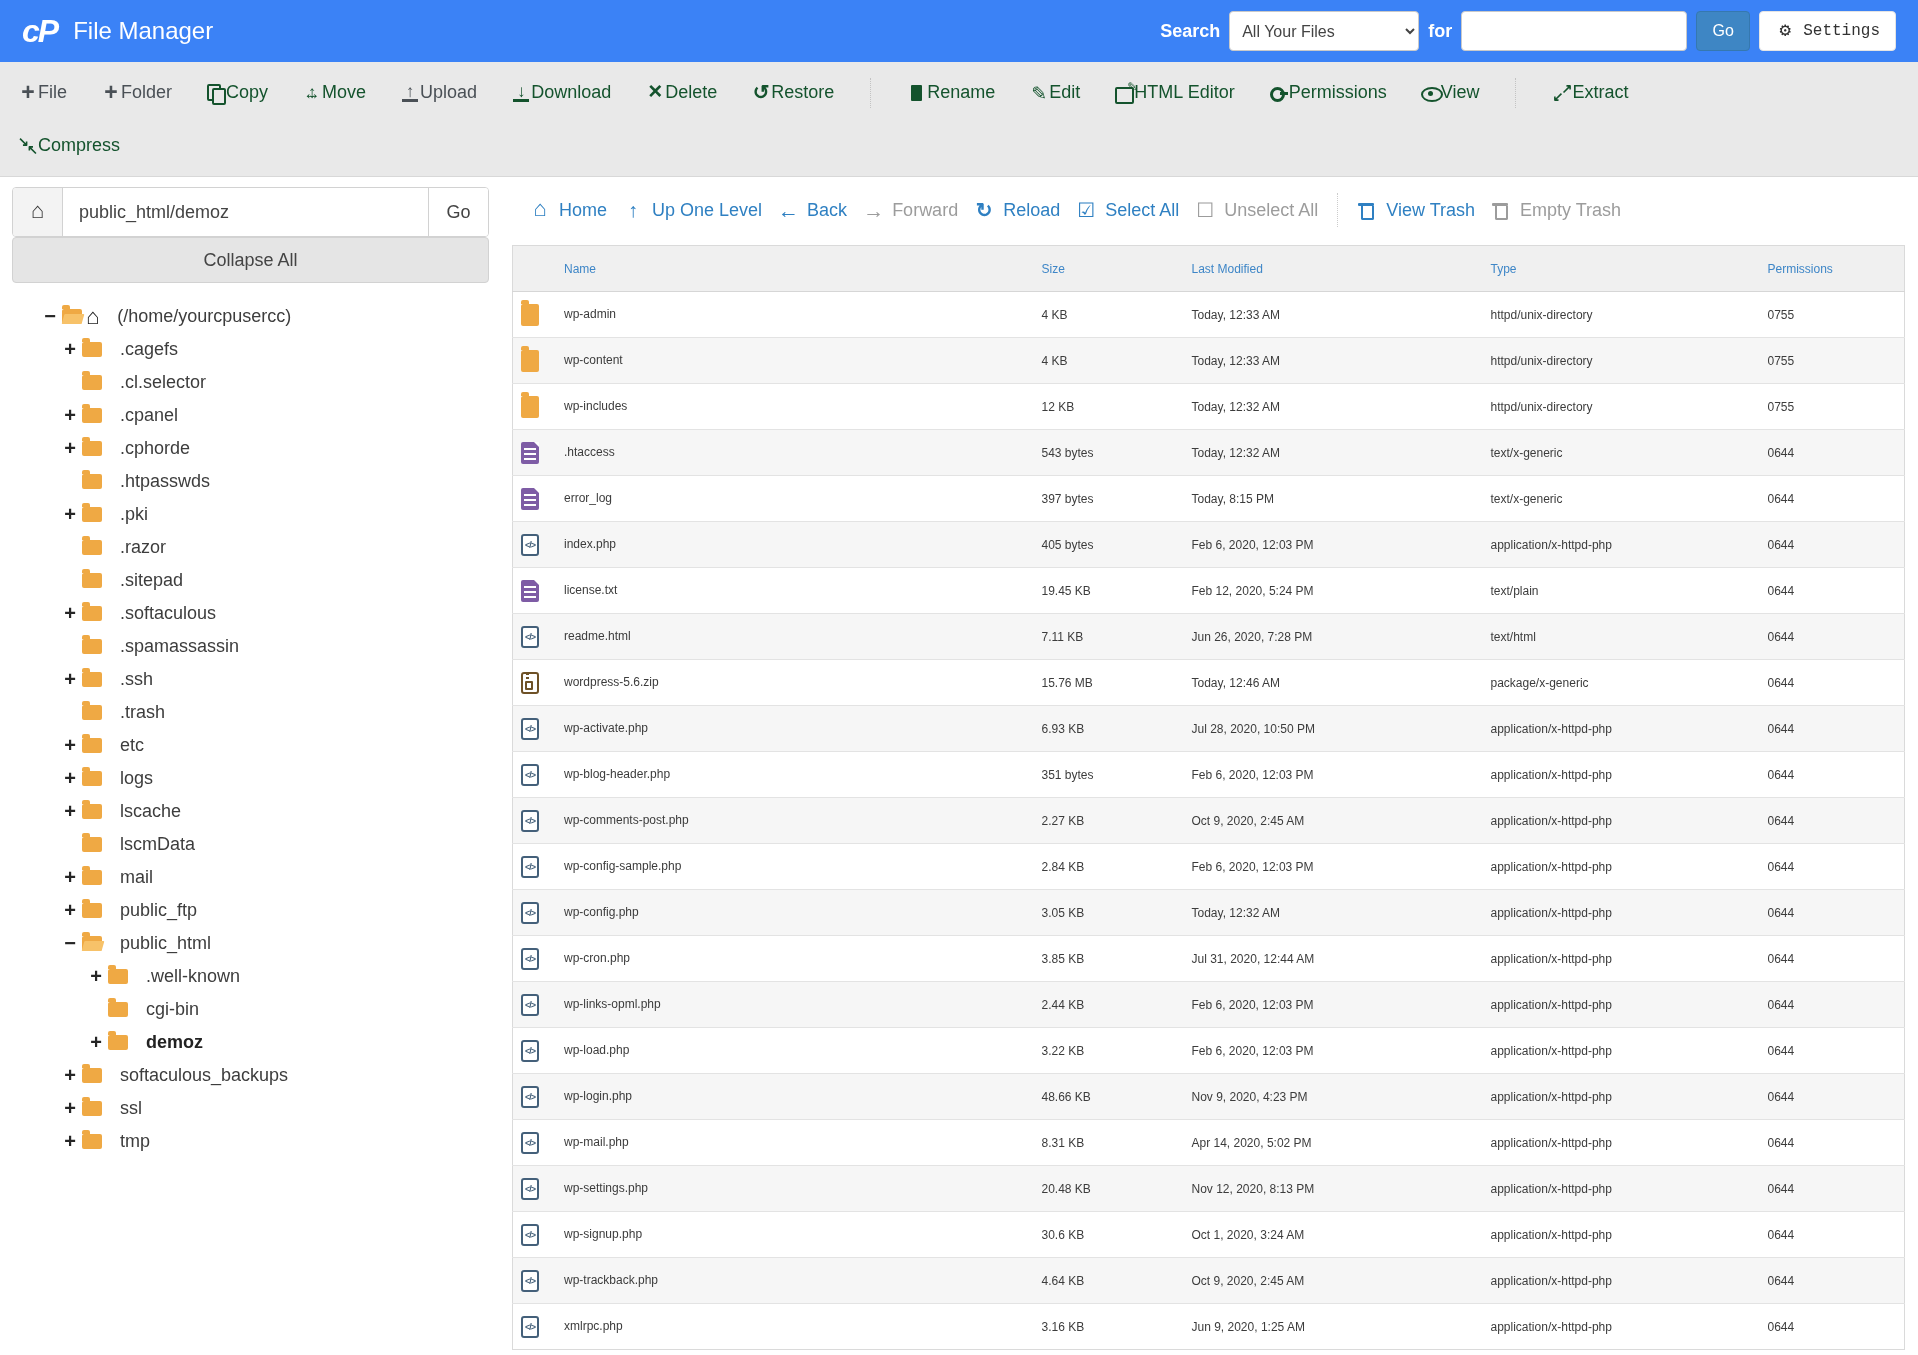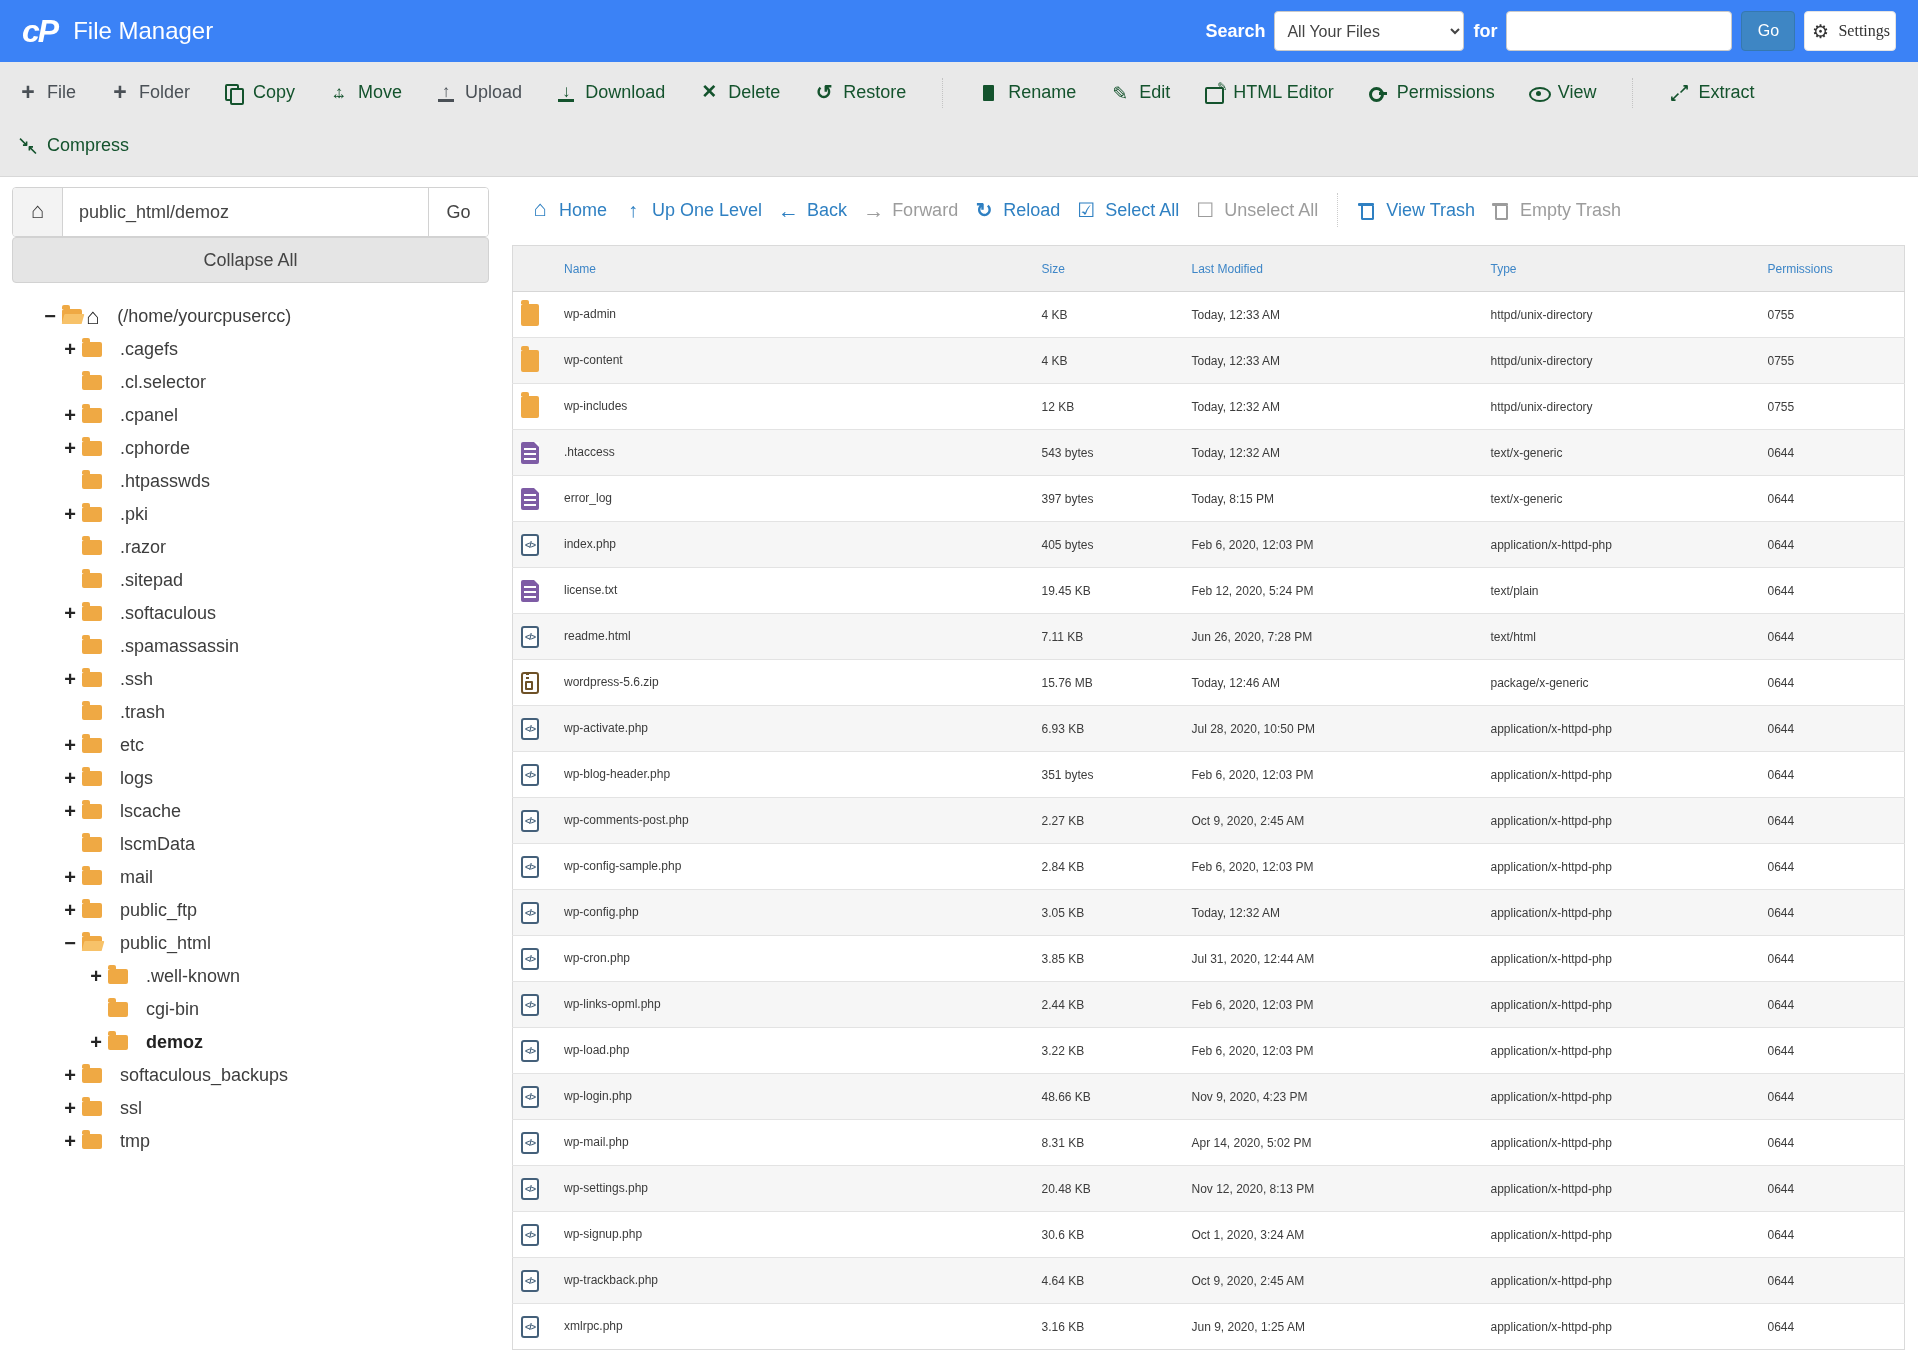--- a/index.html
+++ b/index.html
@@ -25,22 +25,22 @@
     font-size:16px; color:#444; padding:0 8px; background:#fff;
     font-family:"Liberation Sans", sans-serif;
   }
   .search-input { height:40px; width:226px; border:1px solid #c9c9c9; border-radius:4px; padding:0 10px; font-size:16px; }
   .go-btn {
     height:40px; width:54px; background:#3e86c4; border:1px solid #3578b0; border-radius:4px;
     color:#fff; font-size:16px; cursor:pointer; font-family:"Liberation Sans", sans-serif;
   }
   .settings-btn {
     height:40px; background:#fff; border:1px solid #e4e4e4; border-radius:4px;
-    display:flex; align-items:center; gap:8px; padding:0 5px; font-size:16px; color:#333;
-    cursor:pointer; font-family:Liberation Serif, serif;
+    display:flex; align-items:center; gap:8px; padding:0 15px; font-size:16px; color:#333;
+    cursor:pointer; font-family:Liberation Mono, monospace;
   }
 
   
   .ic { display:inline-block; width:20px; height:20px; position:relative; flex:none; }
   .ic[class*="-icon"]::before { line-height:1; }
 
   .plus-icon::before{content:"+";position:absolute;left:0;right:0;top:46%;transform:translateY(-50%);text-align:center;font-size:23px;font-weight:900;}
   .delete-icon::before{content:"×";position:absolute;left:0;right:0;top:44%;transform:translateY(-50%);text-align:center;font-size:24px;font-weight:900;}
   .restore-icon::before{content:"↺";position:absolute;left:0;right:0;top:48%;transform:translateY(-50%);text-align:center;font-size:20px;font-weight:700;}
   .edit-icon::before{content:"✎";position:absolute;left:0;right:0;top:50%;transform:translateY(-50%) rotate(0deg);text-align:center;font-size:19px;}
@@ -101,21 +101,21 @@
     font-size:9px; font-weight:700; color:#44607a; text-align:center; letter-spacing:-1px; }
   .zip-file-icon { background:#fff; border:2px solid #6e5126; border-radius:3px; }
   .zip-file-icon::before { content:""; position:absolute; left:3px; top:-1px; width:3px; height:12px;
     background:repeating-linear-gradient(to bottom,#6e5126 0 2px,transparent 2px 4px); }
   .zip-file-icon::after { content:""; position:absolute; left:2px; bottom:2px; width:4px; height:5px;
     border:2px solid #6e5126; border-radius:1px; }
 
   
   .toolbar { background:#e9e9e9; border-bottom:1px solid #d8d8d8; padding:4px 18px; }
   .tb-row { display:flex; align-items:center; height:53px; gap:34px; }
-  .tb-item { display:flex; align-items:center; gap:9px; font-size:18px; color:#4a5056; cursor:pointer; white-space:nowrap; }
+  .tb-item { display:flex; align-items:center; font-size:18px; color:#4a5056; cursor:pointer; white-space:nowrap; }
   .tb-item.disabled { color:#14532d; cursor:default; }
   .tb-item.sep { width:0; padding:0; margin:0 2px; height:30px; border-left:1px dotted #c3c3c3; gap:0; }
 
   
   .content { display:flex; align-items:flex-start; padding:10px 13px 0 12px; gap:23px; }
   .sidebar { width:477px; flex:none; }
   .main { flex:1; min-width:0; }
 
   
   .pathbar { display:flex; height:50px; border:1px solid #d2d2d2; border-radius:4px; overflow:hidden; background:#fff; }

